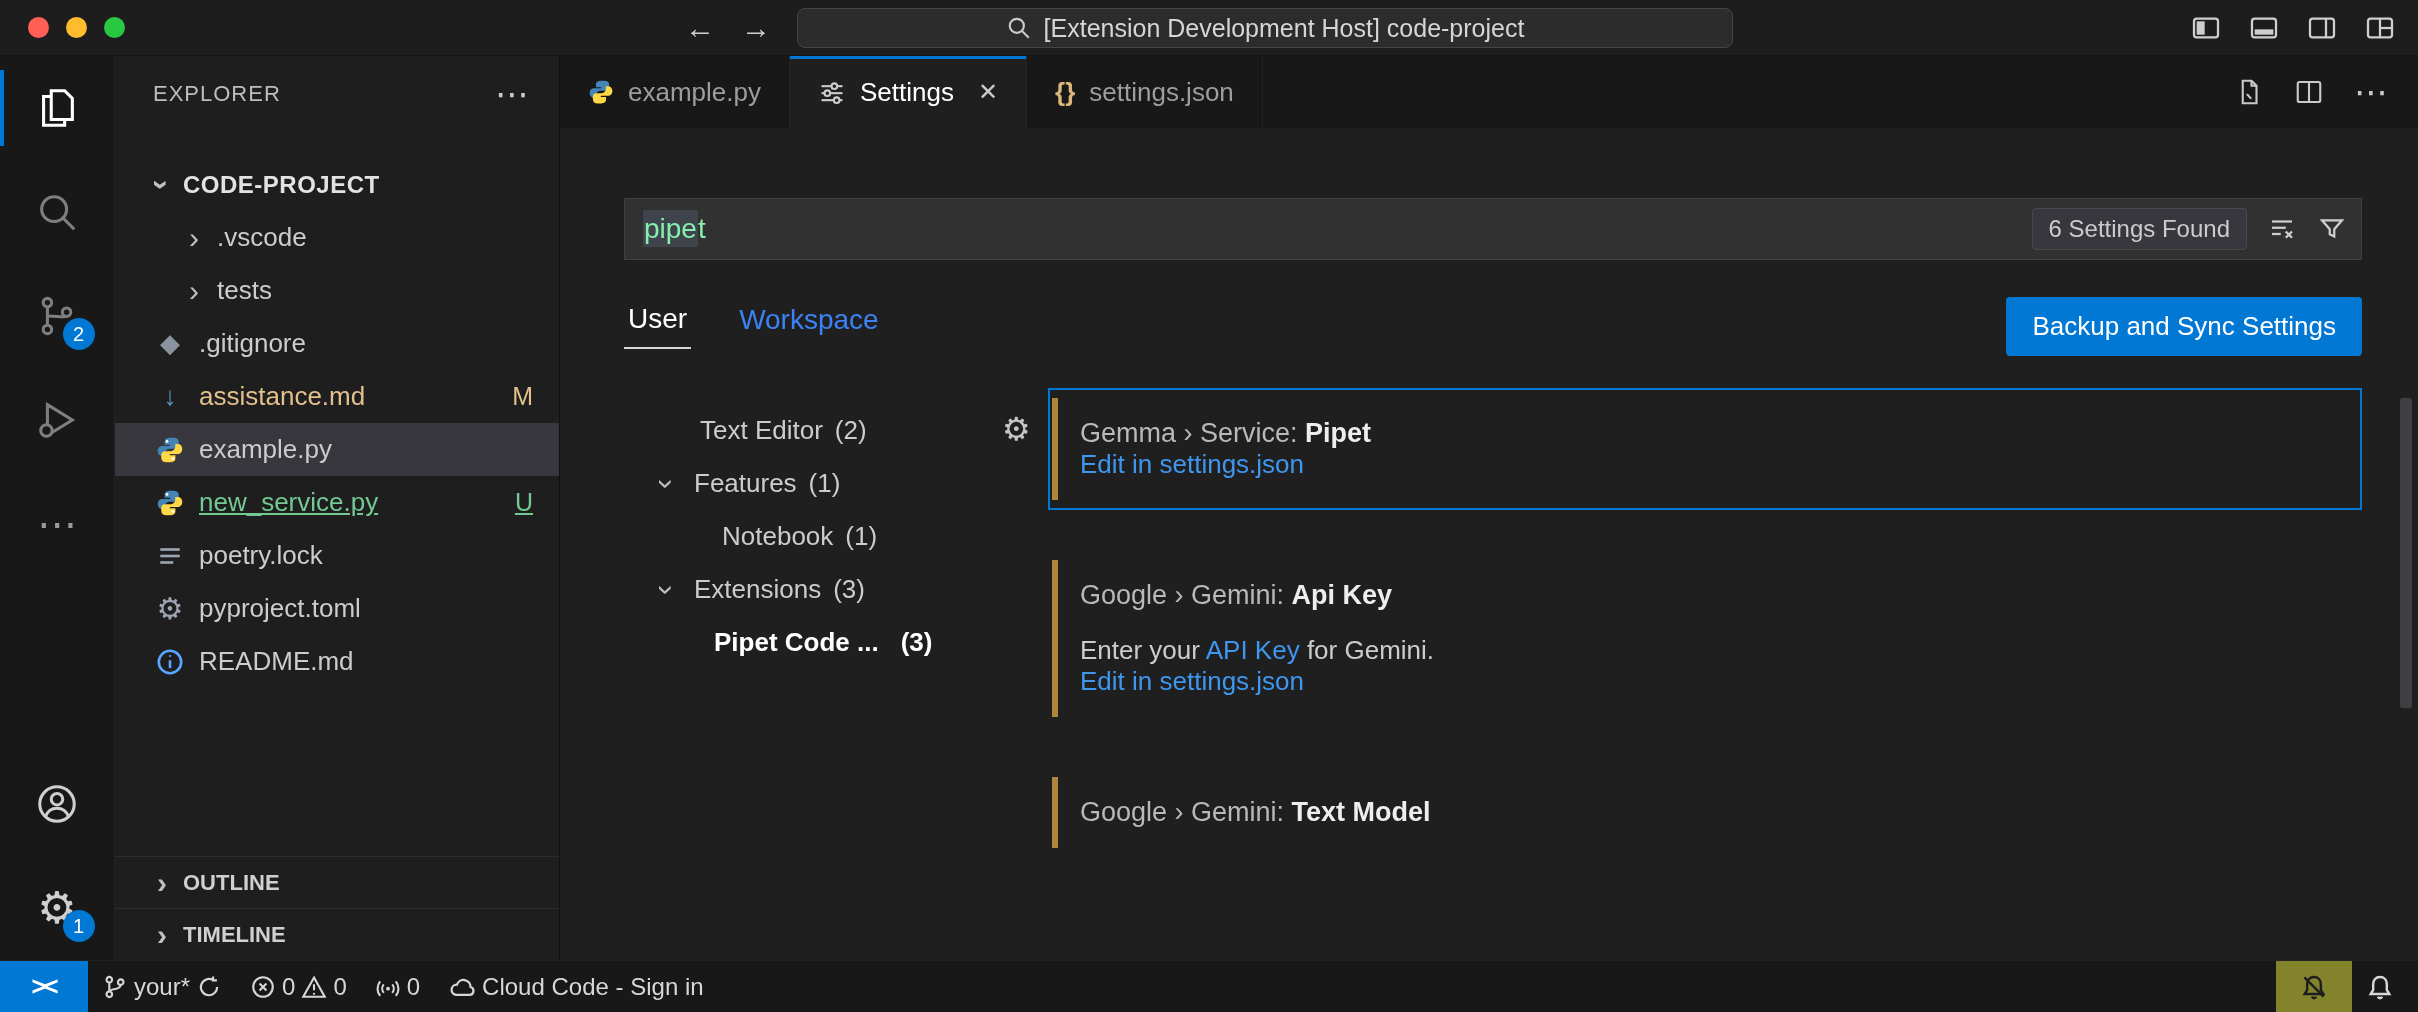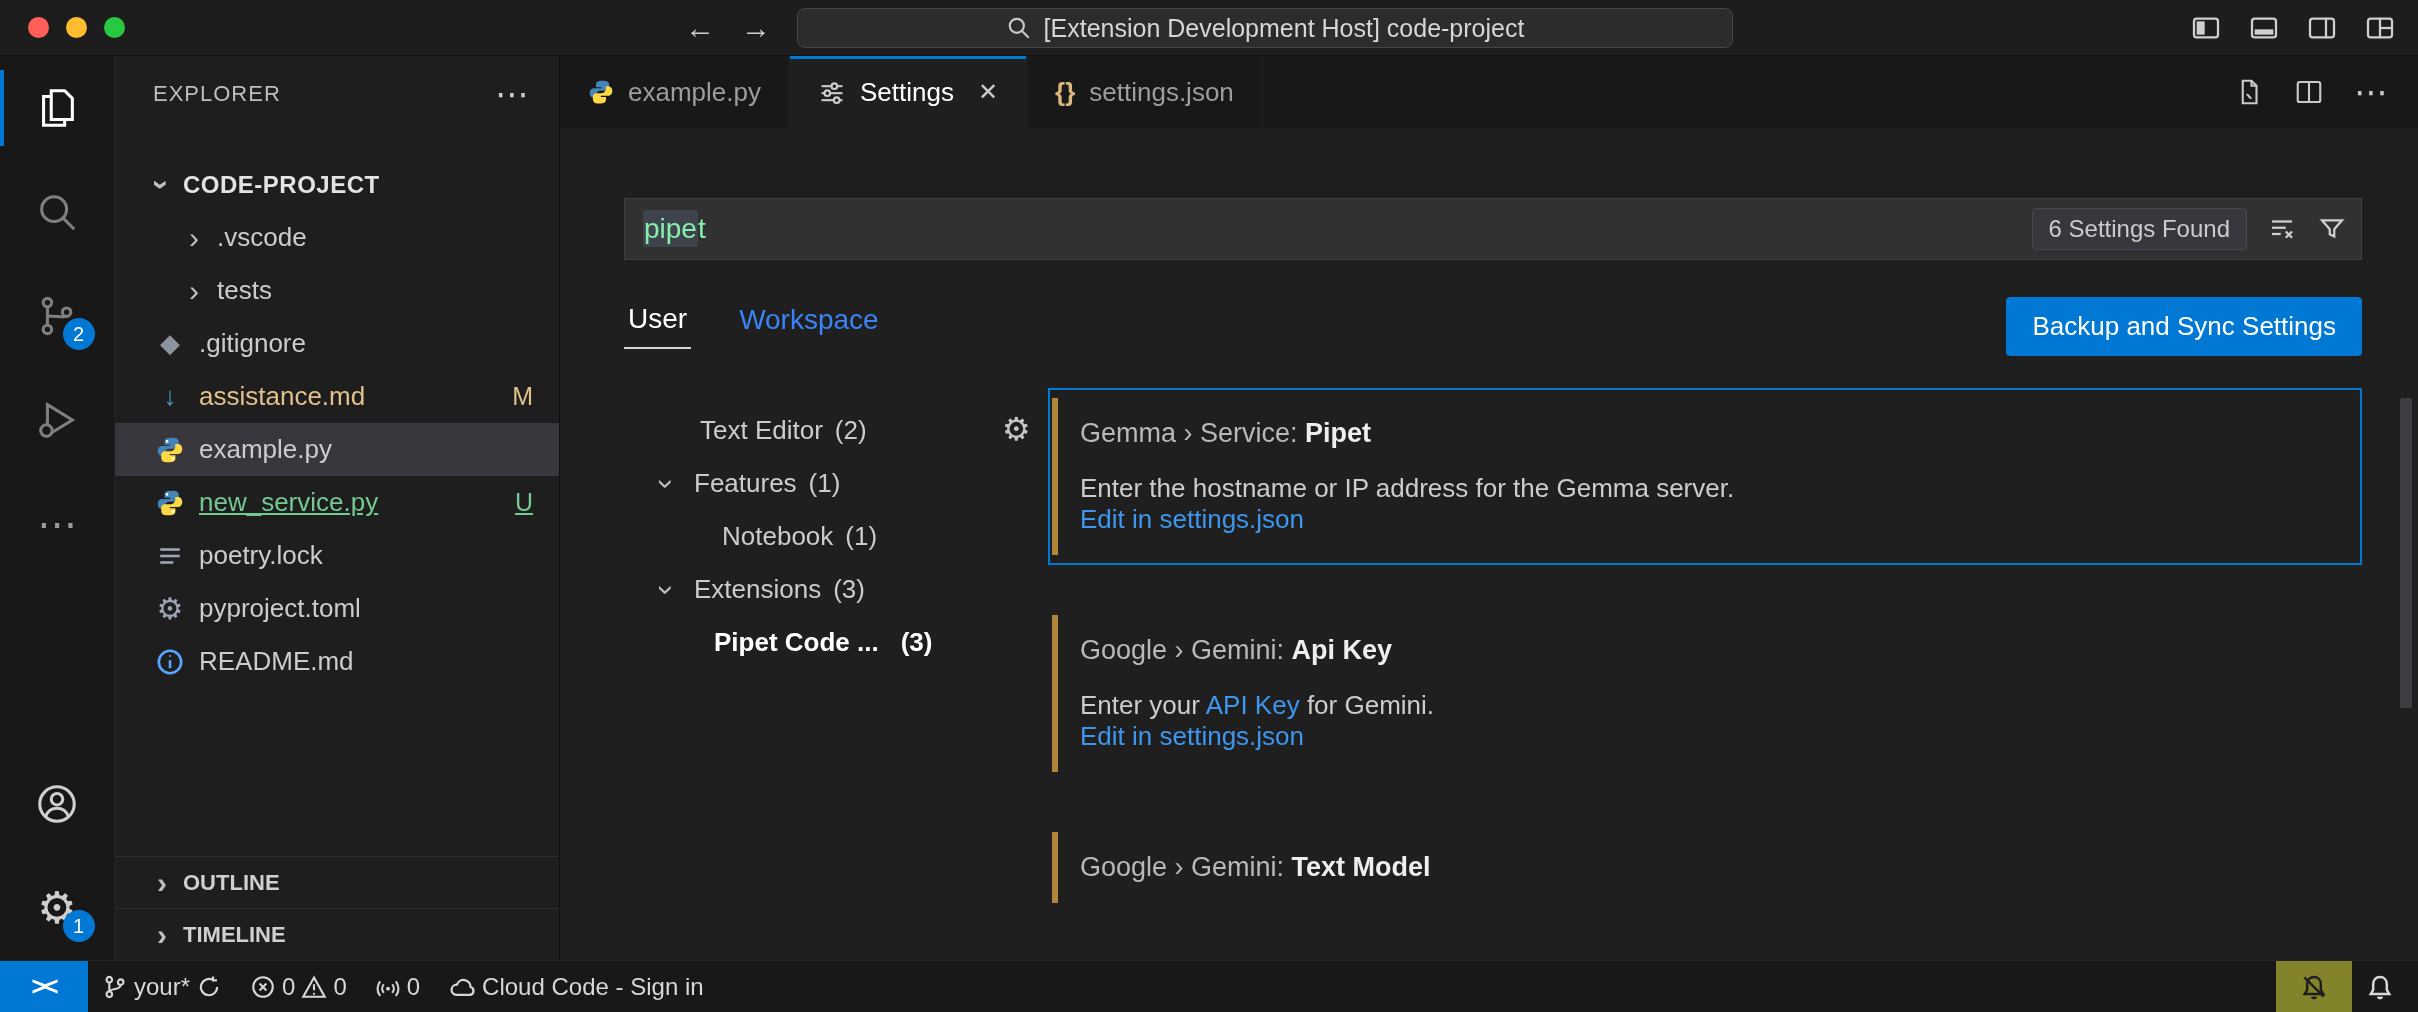--- a/index.html
+++ b/index.html
@@ -378,21 +378,20 @@
           </div>
         </div>
 
         <div class="slist">
           <div class="setting-item focused">
             <span class="setting-gear">⚙</span>
             <div class="mod-bar"></div>
             <div class="setting-title">
               <span class="cat">Gemma › Service: </span><span class="name">Pipet</span>
             </div>
-            <div class="setting-desc">Enter the hostname or IP address for the Gemma server.</div>
             <a class="setting-link">Edit in settings.json</a>
           </div>
 
           <div class="setting-item">
             <div class="mod-bar"></div>
             <div class="setting-title">
               <span class="cat">Google › Gemini: </span><span class="name">Api Key</span>
             </div>
             <div class="setting-desc">
               <span>Enter your </span><span class="inline-link">API Key</span><span> for Gemini.</span>

